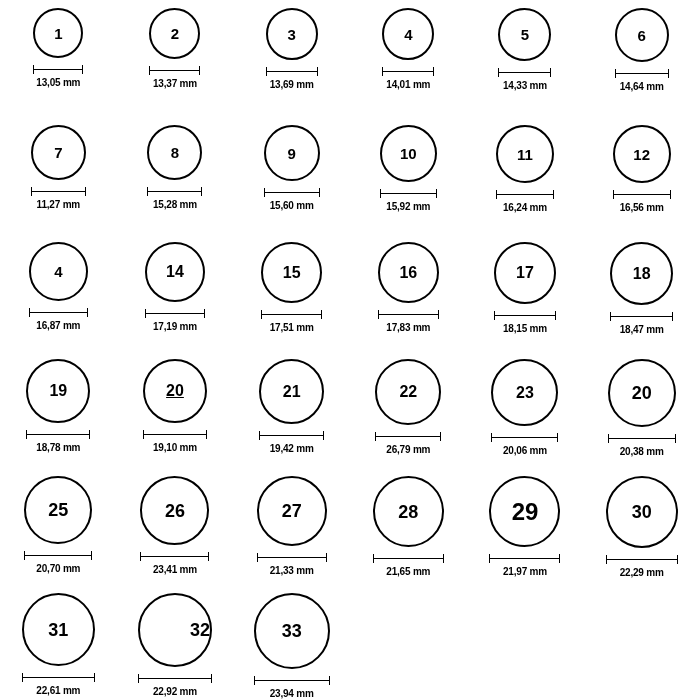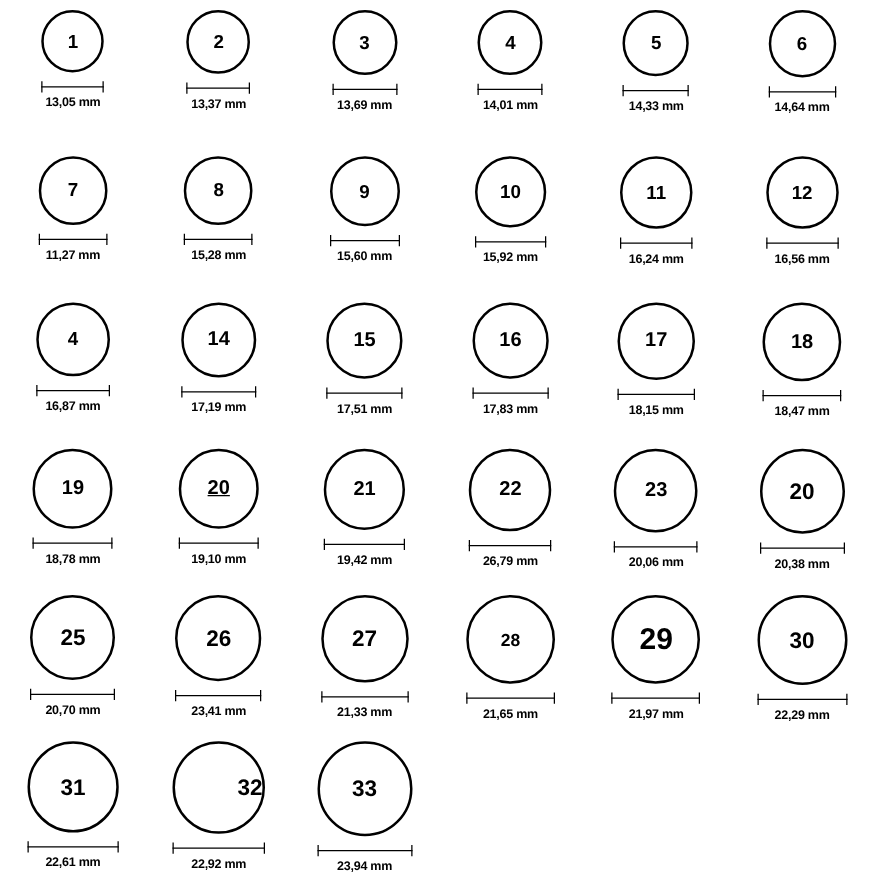--- a/index.html
+++ b/index.html
@@ -385,21 +385,21 @@
         </div>
         <div class="measure" style="width: 70px;">
           <div class="bar"></div>
           <div class="tick-left"></div>
           <div class="tick-right"></div>
         </div>
         <div class="mm-label">21,33 mm</div>
       </div>
       <div class="cell">
         <div class="ring" style="width: 71px; height: 71px;">
-          <span class="ring-number" style="font-size: 14px; text-align: center;">28</span>
+          <span class="ring-number" style="font-size: 18px; text-align: center;">28</span>
         </div>
         <div class="measure" style="width: 71px;">
           <div class="bar"></div>
           <div class="tick-left"></div>
           <div class="tick-right"></div>
         </div>
         <div class="mm-label">21,65 mm</div>
       </div>
       <div class="cell">
         <div class="ring" style="width: 71px; height: 71px;">

